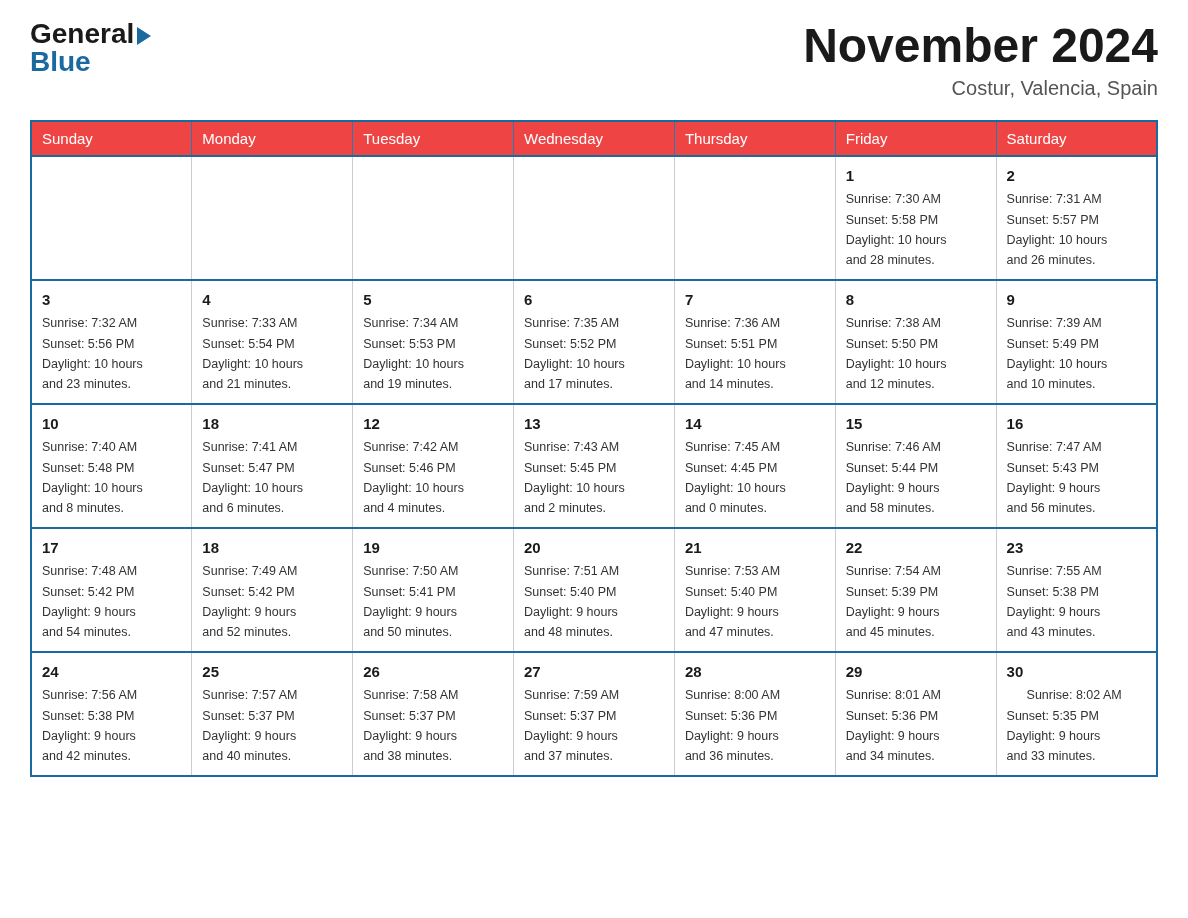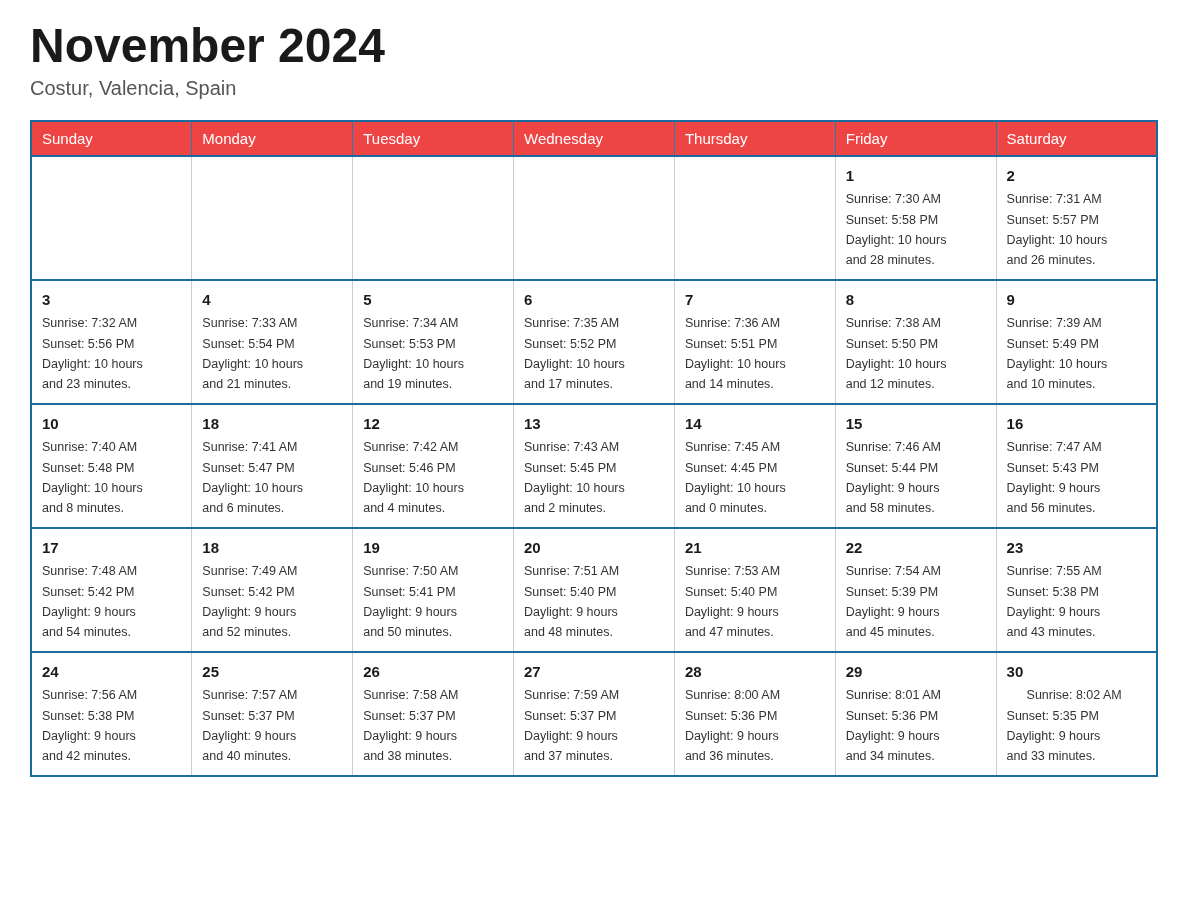--- a/index.html
+++ b/index.html
@@ -28,20 +28,21 @@
     }
     .logo-blue {
       font-size: 28px;
       font-weight: bold;
       color: #1a6aa0;
       line-height: 1;
       display: flex;
       align-items: center;
     }
     .title-area {
+      text-align: right;
     }
     .month-title {
       font-size: 48px;
       font-weight: bold;
       color: #1a1a1a;
       line-height: 1.1;
     }
     .location {
       font-size: 20px;
       color: #555;
@@ -94,20 +95,26 @@
       line-height: 1.55;
     }
     .empty-cell {
       background: #fff;
     }
   </style>
 </head>
 <body>
 
 <div class="header">
+  <div class="logo">
+    <div class="logo-general">
+      General<span style="display:inline-block;width:0;height:0;border-left:14px solid #1a6aa0;border-top:9px solid transparent;border-bottom:9px solid transparent;margin-left:3px;vertical-align:middle;"></span>
+    </div>
+    <div class="logo-blue">Blue</div>
+  </div>
   <div class="title-area">
     <div class="month-title">November 2024</div>
     <div class="location">Costur, Valencia, Spain</div>
   </div>
 </div>
 
 <table class="calendar">
   <thead>
     <tr>
 

